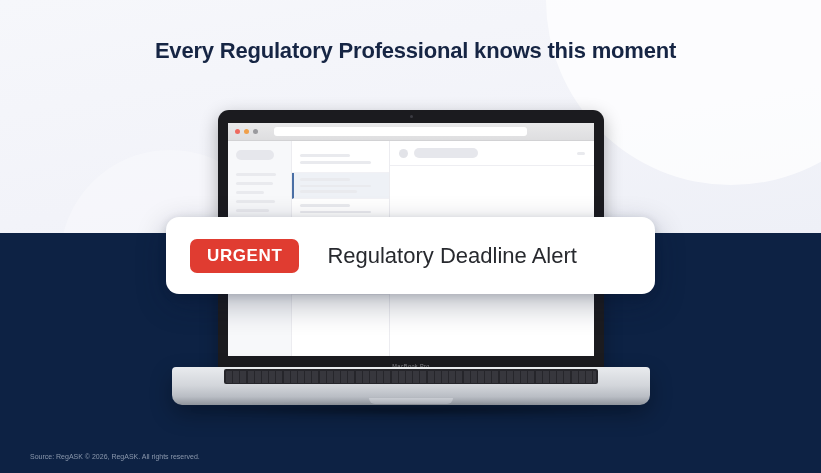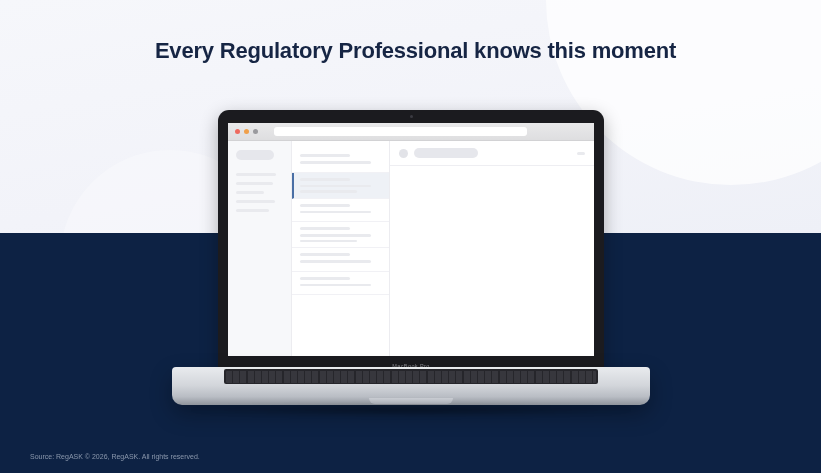--- a/index.html
+++ b/index.html
@@ -380,16 +380,20 @@
     </div>
 
     <div class="base"></div>
     <div class="keyboard">
       <div class="keys"></div>
     </div>
     <div class="trackpad-notch"></div>
     <div class="foot-shadow"></div>
   </div>
 
+  <div class="alert-card">
+    <span class="urgent-badge">URGENT</span>
+    <span class="alert-text">Regulatory Deadline Alert</span>
+  </div>
 
   <div class="footer">Source: RegASK © 2026, RegASK. All rights reserved.</div>
 
 </div>
 
 </body></html>

